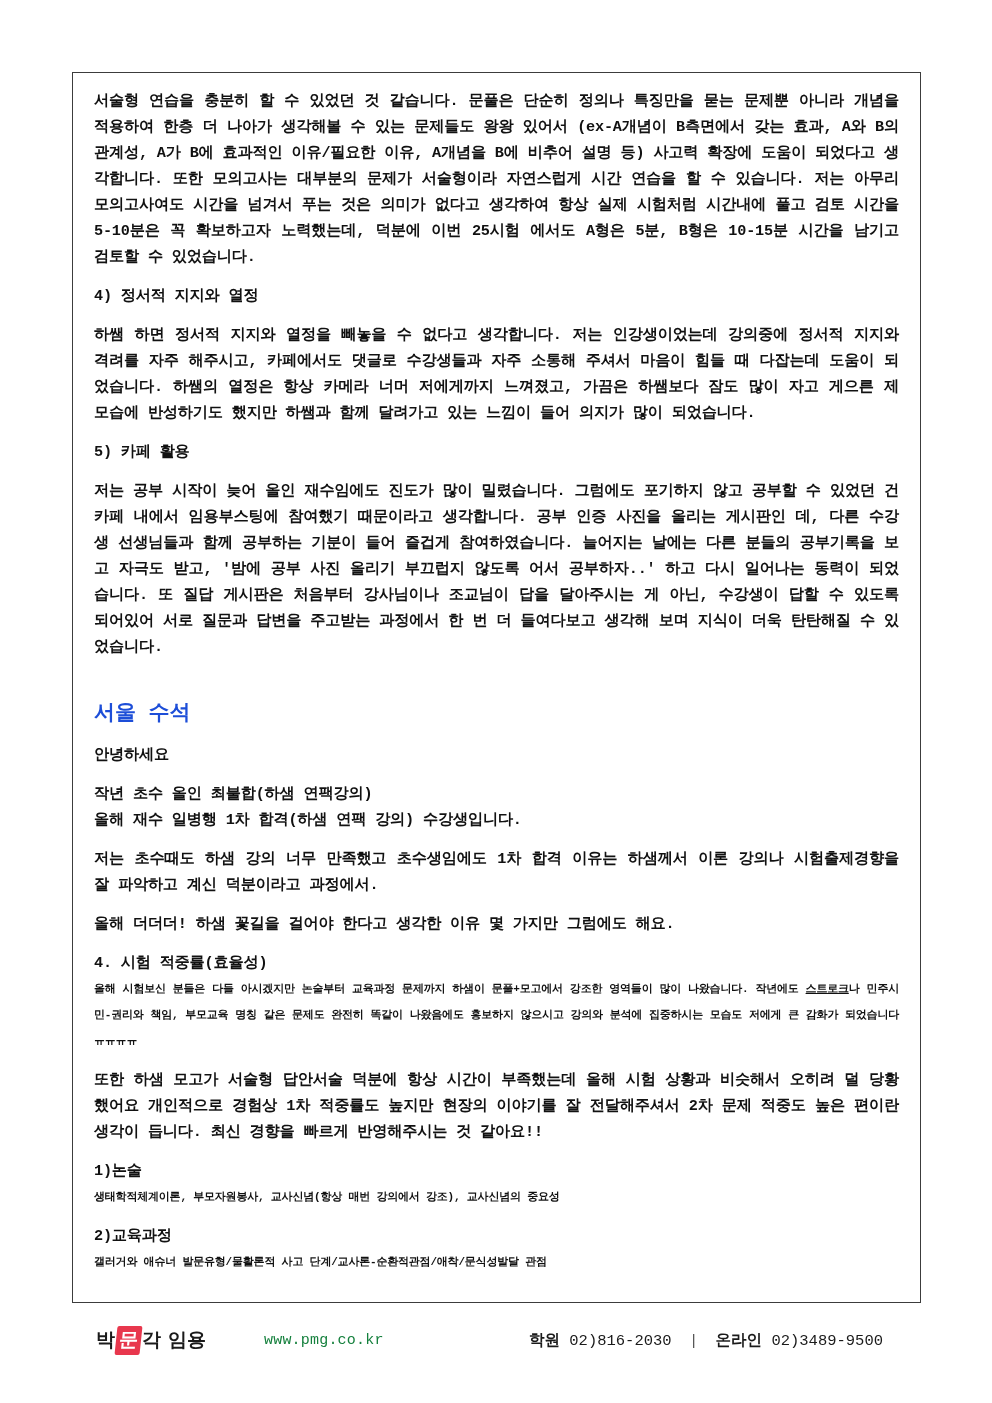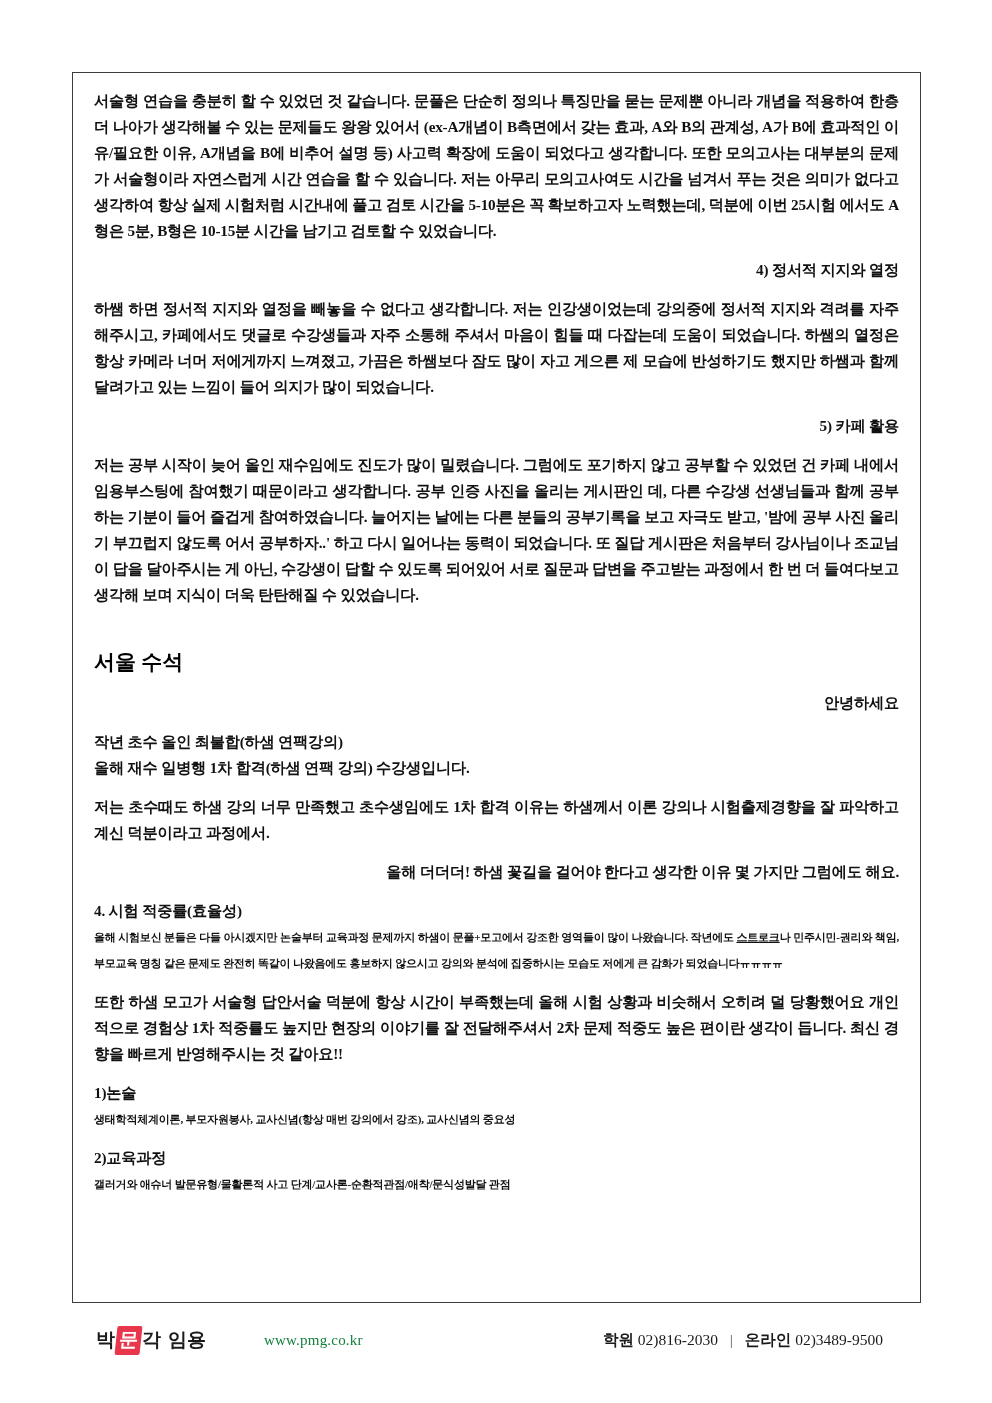--- a/index.html
+++ b/index.html
@@ -1,21 +1,21 @@
 <!DOCTYPE html>
 <html><head>
 <meta charset="utf-8">
 <style>
   html, body { margin: 0; padding: 0; background: #ffffff; }
   .page {
     position: relative;
     width: 787px;
     height: 1403px;
     background: #ffffff;
-    font-family: Liberation Serif, serif;
+    font-family: Liberation Mono, monospace;
     color: #111111;
   }
   .sheet {
     position: absolute;
     left: 72px;
     top: 72px;
     width: 849px;
     height: 1231px;
     box-sizing: border-box;
     border: 1px solid #3c3c3c;
@@ -24,21 +24,21 @@
   }
   .para, .hline {
     font-size: 15.2px;
     line-height: 26px;
     font-weight: 600;
     letter-spacing: -0.2px;
     margin: 0 0 13px 0;
     text-align: justify;
     text-justify: inter-word;
   }
-  .hline { text-align: right; }
+  .hline { text-align: left; }
   .block { margin: 0 0 13px 0; }
   .block .bline {
     font-size: 15.2px;
     line-height: 26px;
     font-weight: 600;
     letter-spacing: -0.2px;
   }
   .block .bbody {
     font-size: 11px;
     line-height: 26px;
@@ -46,21 +46,21 @@
     letter-spacing: -0.2px;
     text-align: justify;
     text-justify: inter-word;
   }
   .u { text-decoration: underline; }
   .section2 { margin-top: 40px; }
   .title-pink {
     font-size: 21px;
     line-height: 28px;
     font-weight: bold;
-    color: #000000;
+    color: #1d4ed8;
     margin: 0 0 14px 0;
   }
   .footer {
     position: absolute;
     left: 72px;
     top: 1320px;
     width: 849px;
     height: 40px;
     display: flex;
     align-items: center;

